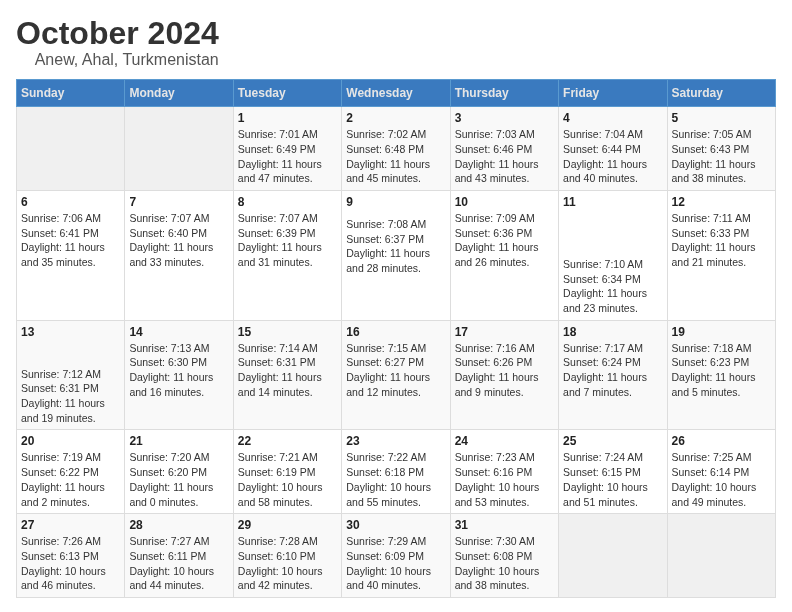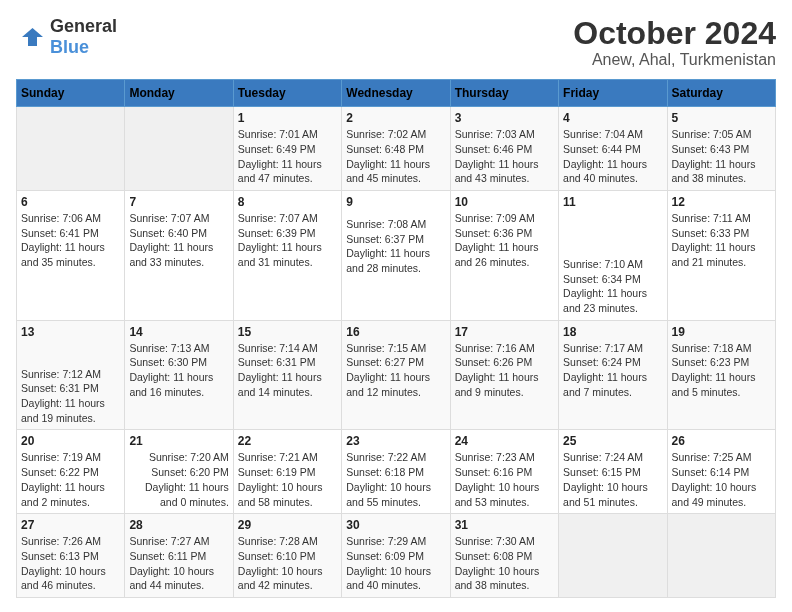--- a/index.html
+++ b/index.html
@@ -49,21 +49,21 @@
       font-weight: normal;
       color: #555;
     }
     table {
       width: 100%;
       border-collapse: collapse;
       font-size: 11px;
     }
     thead tr th {
       background-color: #3a7abf;
-      color: #000000;
+      color: #e5e5e5;
       padding: 6px 4px;
       text-align: left;
       font-size: 12px;
       font-weight: bold;
       border: 1px solid #5a9ad0;
     }
     tbody tr td {
       border: 1px solid #ddd;
       padding: 4px 4px;
       vertical-align: top;
@@ -88,29 +88,20 @@
       line-height: 1.4;
     }
     .empty-cell {
       background-color: #f0f0f0 !important;
     }
   </style>
 </head>
 <body>
 
 <div class="header">
-  <div class="logo">
-    <svg class="logo-icon" viewBox="0 0 40 40">
-      <polygon points="22,8 36,20 28,20 28,32 16,32 16,20 8,20" fill="#3a7abf"></polygon>
-    </svg>
-    <div>
-      <span class="logo-text-general">General</span><br>
-      <span class="logo-text-blue">Blue</span>
-    </div>
-  </div>
   <div class="title-block">
     <h1>October 2024</h1>
     <h2>Anew, Ahal, Turkmenistan</h2>
   </div>
 </div>
 
 <table>
   <thead>
     <tr>
     <th>Sunday</th>
@@ -247,21 +238,21 @@
       </tr>
       <tr>
         <td>
           <div class="day-number">20</div>
           <div class="day-info" style="white-space: pre-line;">Sunrise: 7:19 AM
 Sunset: 6:22 PM
 Daylight: 11 hours and 2 minutes.</div>
         </td>
         <td>
           <div class="day-number">21</div>
-          <div class="day-info" style="white-space: pre-line; text-align: right;">Sunrise: 7:20 AM
+          <div class="day-info" style="white-space: pre-line;">Sunrise: 7:20 AM
 Sunset: 6:20 PM
 Daylight: 11 hours and 0 minutes.</div>
         </td>
         <td>
           <div class="day-number">22</div>
           <div class="day-info" style="white-space: pre-line;">Sunrise: 7:21 AM
 Sunset: 6:19 PM
 Daylight: 10 hours and 58 minutes.</div>
         </td>
         <td>

